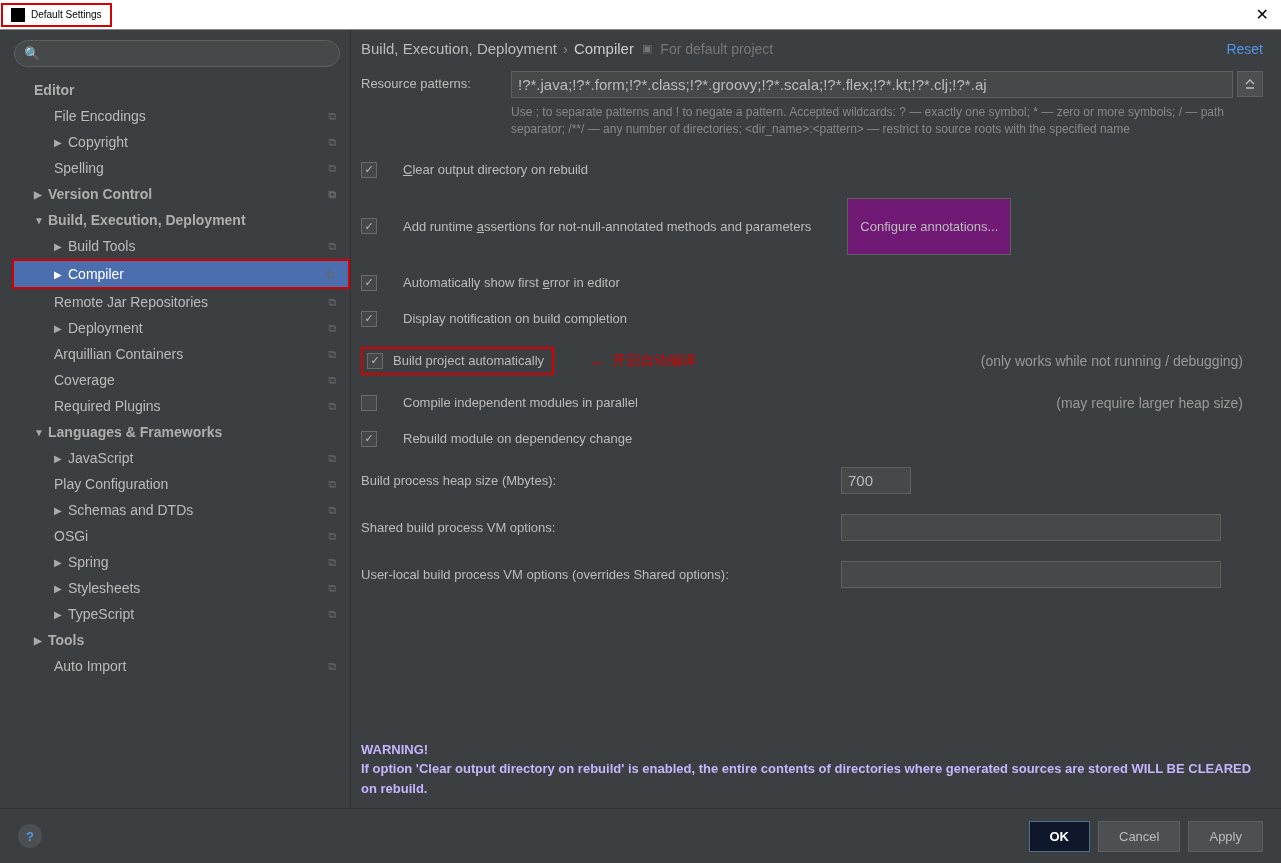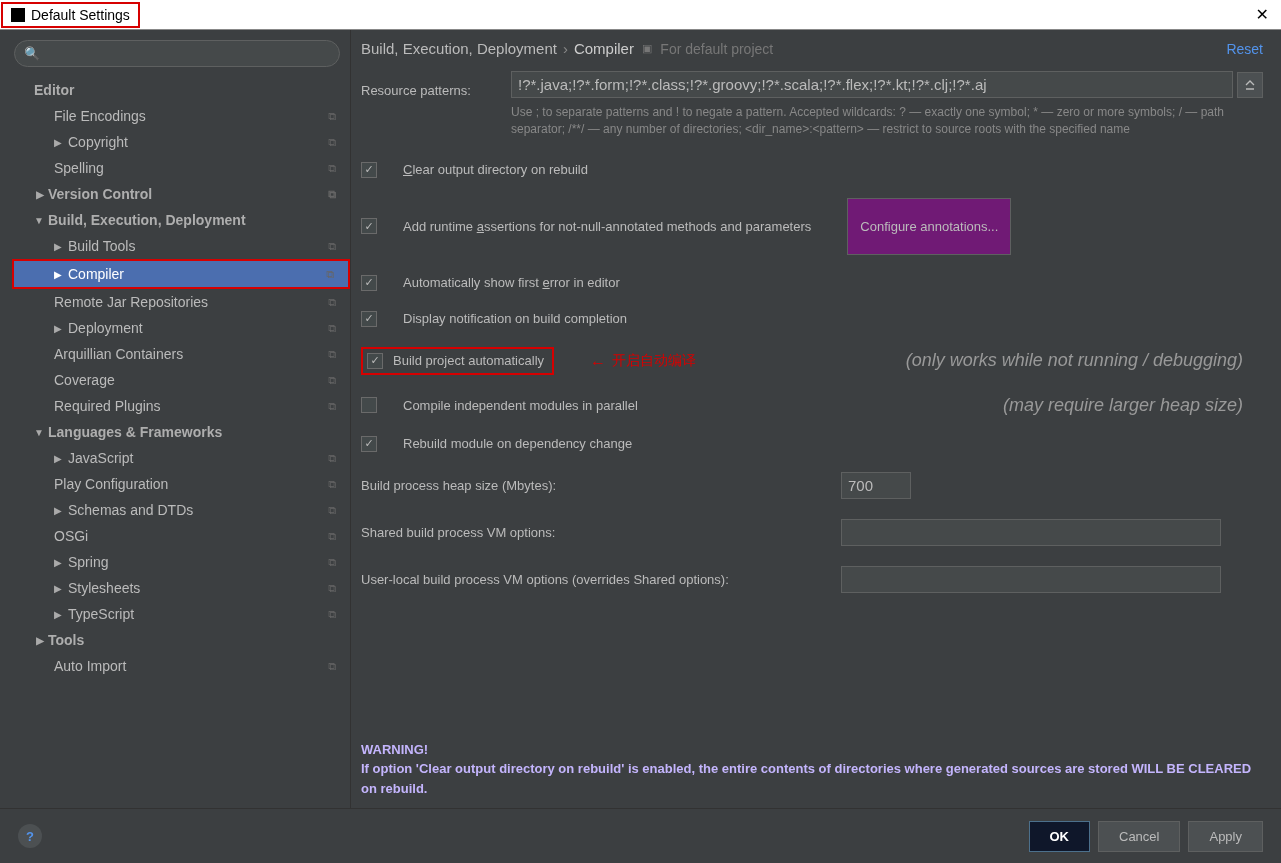--- a/index.html
+++ b/index.html
@@ -1,57 +1,57 @@
 <!DOCTYPE html>
 <html><head>
 <meta charset="utf-8">
 <style>
 * { margin:0; padding:0; box-sizing:border-box; font-family:"Segoe UI",Arial,sans-serif; }
 body { background:#3c3f41; color:#bbbbbb; font-size:13px; width:1281px; height:863px; overflow:hidden; }
 .titlebar { background:#fff; height:30px; display:flex; align-items:center; border-bottom:1px solid #888; position:relative; }
 .titlebar-inner { border:2px solid #d60000; padding:3px 8px; display:flex; align-items:center; gap:6px; margin-left:1px; }
 .titlebar-icon { width:14px; height:14px; background:#000; display:inline-block; }
-.titlebar-text { color:#000; font-size:14px; }
+.titlebar-text { color:#000; font-size:10px; }
 .close-x { position:absolute; right:12px; color:#000; font-size:16px; cursor:pointer; }
 .main { display:flex; height:calc(100% - 30px - 55px); background:#3c3f41; }
 .left { width:350px; display:flex; flex-direction:column; padding:10px 0 10px 12px; }
 .search { margin:0 10px 10px 2px; }
 .search input { width:100%; background:#45494a; border:1px solid #5e6060; border-radius:14px; padding:5px 10px 5px 28px; color:#bbb; outline:none; font-size:13px; }
 .search { position:relative; }
 .search-icon { position:absolute; left:10px; top:6px; color:#888; font-size:13px; }
 .tree { flex:1; overflow-y:auto; font-size:14px; }
 .tree-item { display:flex; align-items:center; padding:5px 6px 5px 0; cursor:pointer; position:relative; }
-.tree-item.level0 { padding-left:22px; font-weight:bold; color:#aeaeae;text-align:right; }
+.tree-item.level0 { padding-left:22px; font-weight:bold; color:#aeaeae; }
 .tree-item.level0 .bold { font-weight:bold; }
 .tree-item.level1 { padding-left:42px; }
 .tree-item.selected { background:#4b6eaf; color:#fff; }
 .tree-arrow { width:10px; display:inline-block; margin-right:4px; font-size:10px; color:#aaa; }
 .tree-item.selected .tree-arrow { color:#fff; }
 .tree-copy { position:absolute; right:14px; color:#666; font-size:11px; }
 .red-box-side { border:2px solid #d60000; padding:0 !important; }
 .red-box-side > .inner { display:flex; align-items:center; padding:5px 6px 5px 40px; }
 .right { flex:1; display:flex; flex-direction:column; padding:10px 18px 10px 10px; border-left:1px solid #323232; overflow-y:auto; }
 .crumb { display:flex; align-items:center; font-size:15px; margin-bottom:14px; }
 .crumb .sep { margin:0 6px; color:#888; }
 .crumb .active { color:#ccc; }
 .crumb .badge { margin-left:8px; font-size:11px; color:#777; }
 .crumb .hint { color:#777; margin-left:8px; font-size:14px; }
 .reset { margin-left:auto; color:#5394ec; cursor:pointer; font-size:14px; }
-.form-row { display:flex; align-items:flex-end; margin-bottom:6px; }
+.form-row { display:flex; align-items:flex-start; margin-bottom:6px; }
 .label { width:150px; padding-top:5px; }
 input[type=text].field { background:#45494a; border:1px solid #5e6060; color:#bbb; padding:4px 6px; font-size:15px; outline:none; }
 .resource-field { flex:1; }
 .expand-btn { width:26px; height:26px; margin-left:4px; background:#4c5052; border:1px solid #5e6060; display:flex; align-items:center; justify-content:center; cursor:pointer; }
 .help-text { font-size:12px; color:#888; margin-left:150px; margin-bottom:14px; line-height:1.4; }
 .chk-row { display:flex; align-items:center; margin:10px 0;gap:16px; }
 .chk { width:16px; height:16px; border:1px solid #6a6a6a; margin-right:10px; display:flex; align-items:center; justify-content:center; font-size:11px; color:#bbb; background:#43494a; }
 .chk.checked::after { content:"✓"; }
 .chk-label { color:#bbb; }
 .chk-label u { text-decoration:underline; }
-.chk-row .side-note { margin-left:auto; color:#999; font-size:18px; padding-right:20px;font-style:italic; }
+.chk-row .side-note { margin-left:auto; color:#999; font-size:14px; padding-right:20px; }
 .chk-row .btn { background:#701a75; border:1px solid #5e6060; padding:20px 12px; margin-left:20px; cursor:pointer; color:#bbb; }
 .red-box-chk { border:2px solid #d60000; padding:4px 8px 4px 4px; display:flex; align-items:center; }
 .red-annotation { color:#d60000; margin-left:20px; font-size:14px; display:flex; align-items:center; }
 .red-annotation .arrow { margin-right:6px; font-size:16px; }
 .field-row { display:flex; align-items:center; margin:10px 0; }
 .field-row .flabel { flex:0 0 480px; }
 .field-row input { width:380px; }
 .field-row.small input { width:70px; }
 .warning { margin-top:auto; padding-top:40px; font-weight:bold; color:#c4b5fd; line-height:1.5; }
 .footer { height:55px; background:#3c3f41; border-top:1px solid #323232; display:flex; align-items:center; padding:0 18px; }

